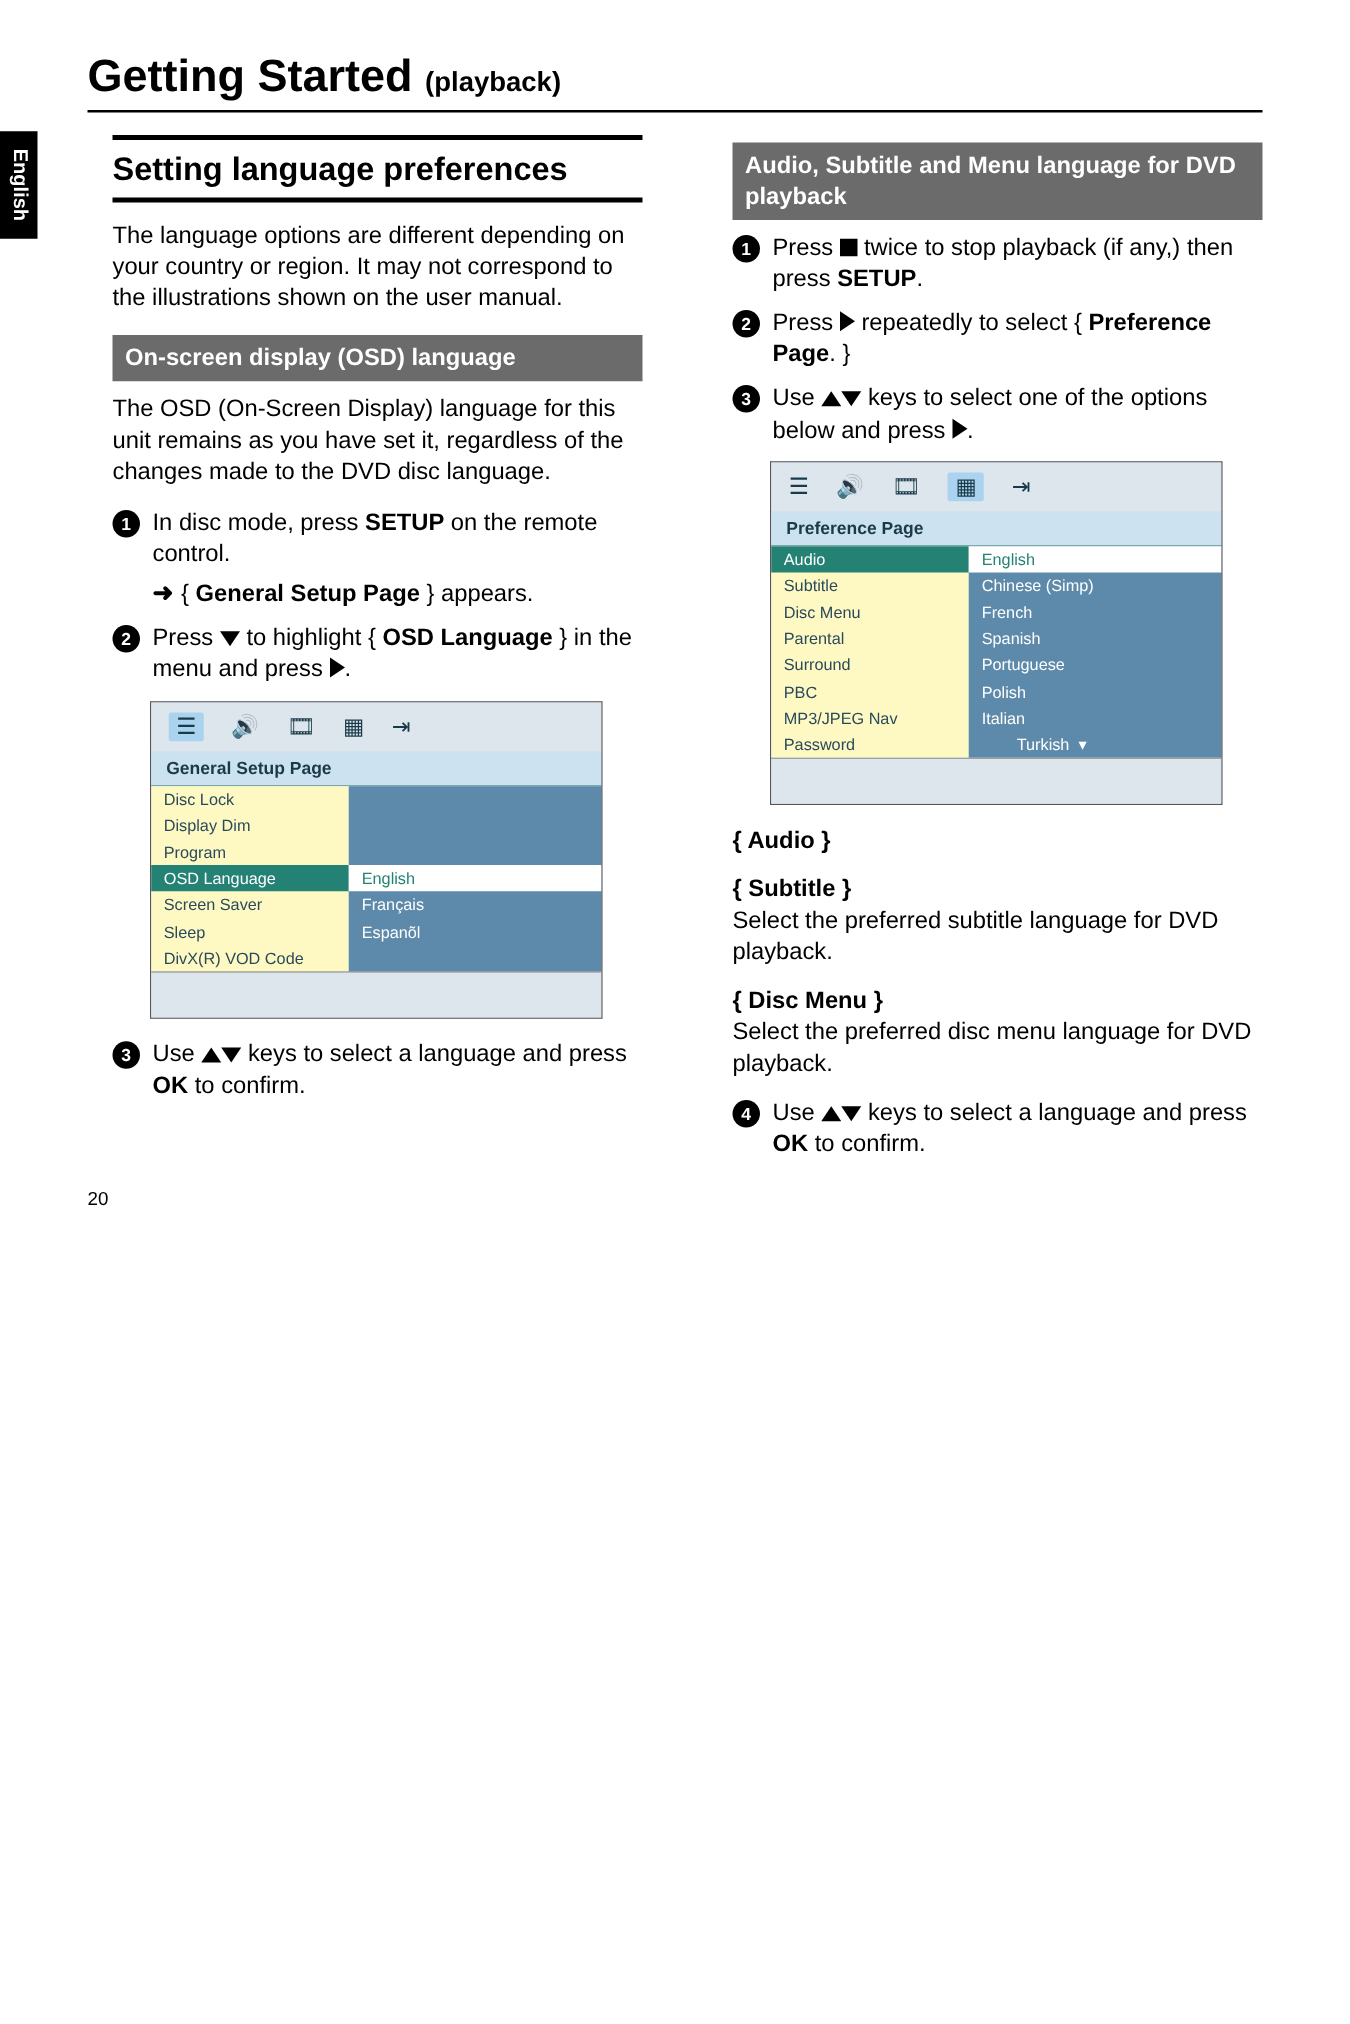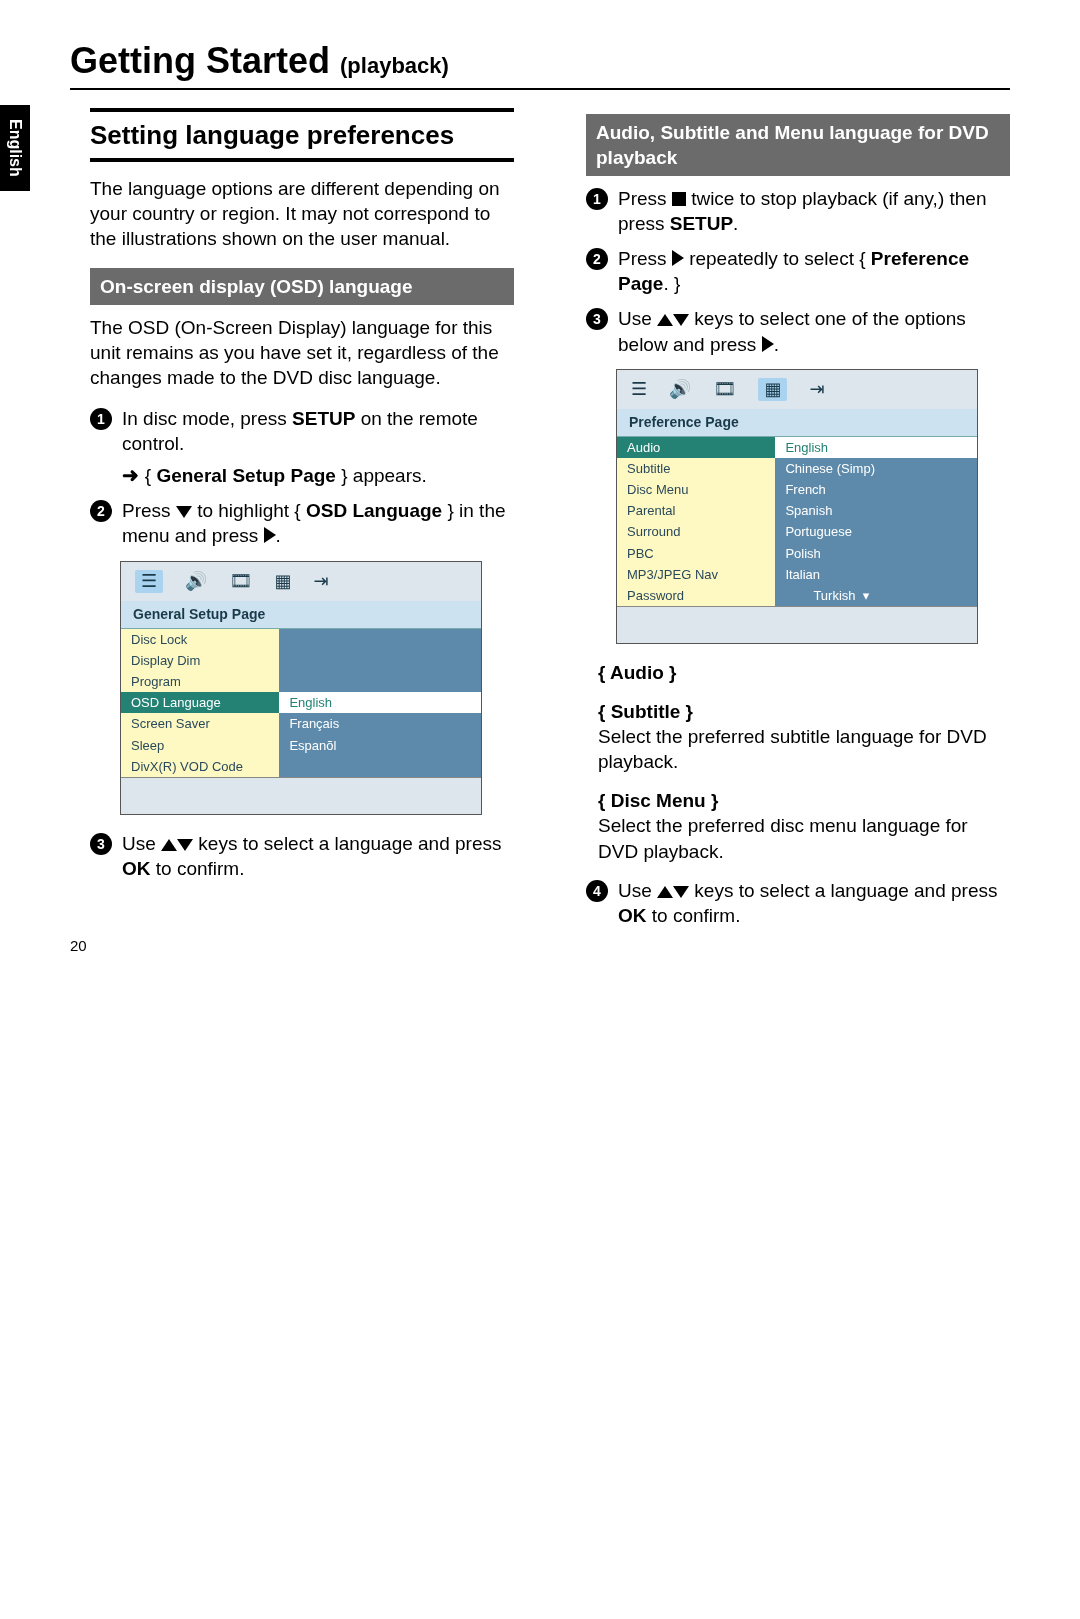--- a/index.html
+++ b/index.html
@@ -172,26 +172,26 @@
   .osd .osd-right .osd-item.sel { background: #fff; color: #238273; }
   .osd .osd-right .more {
     color: #fff; text-align: left; padding-right: 10px; margin-left: 28px;
   }
   .osd .osd-footer {
     height: 36px;
     background: #dde6ed;
     border-top: 1px solid #888;
   }
 
-  .opt-block { margin: 14px 12px; }
+  .opt-block { margin: 14px 0; }
   .opt-block .opt-title { font-weight: bold; }
   .page-num {
     position: absolute;
     left: 70px;
-    bottom: 24px;
+    bottom: 10px;
     font-size: 15px;
   }
 </style>
 </head>
 <body>
 
 <div class="page">
 
   <div class="lang-tab">English</div>
 

